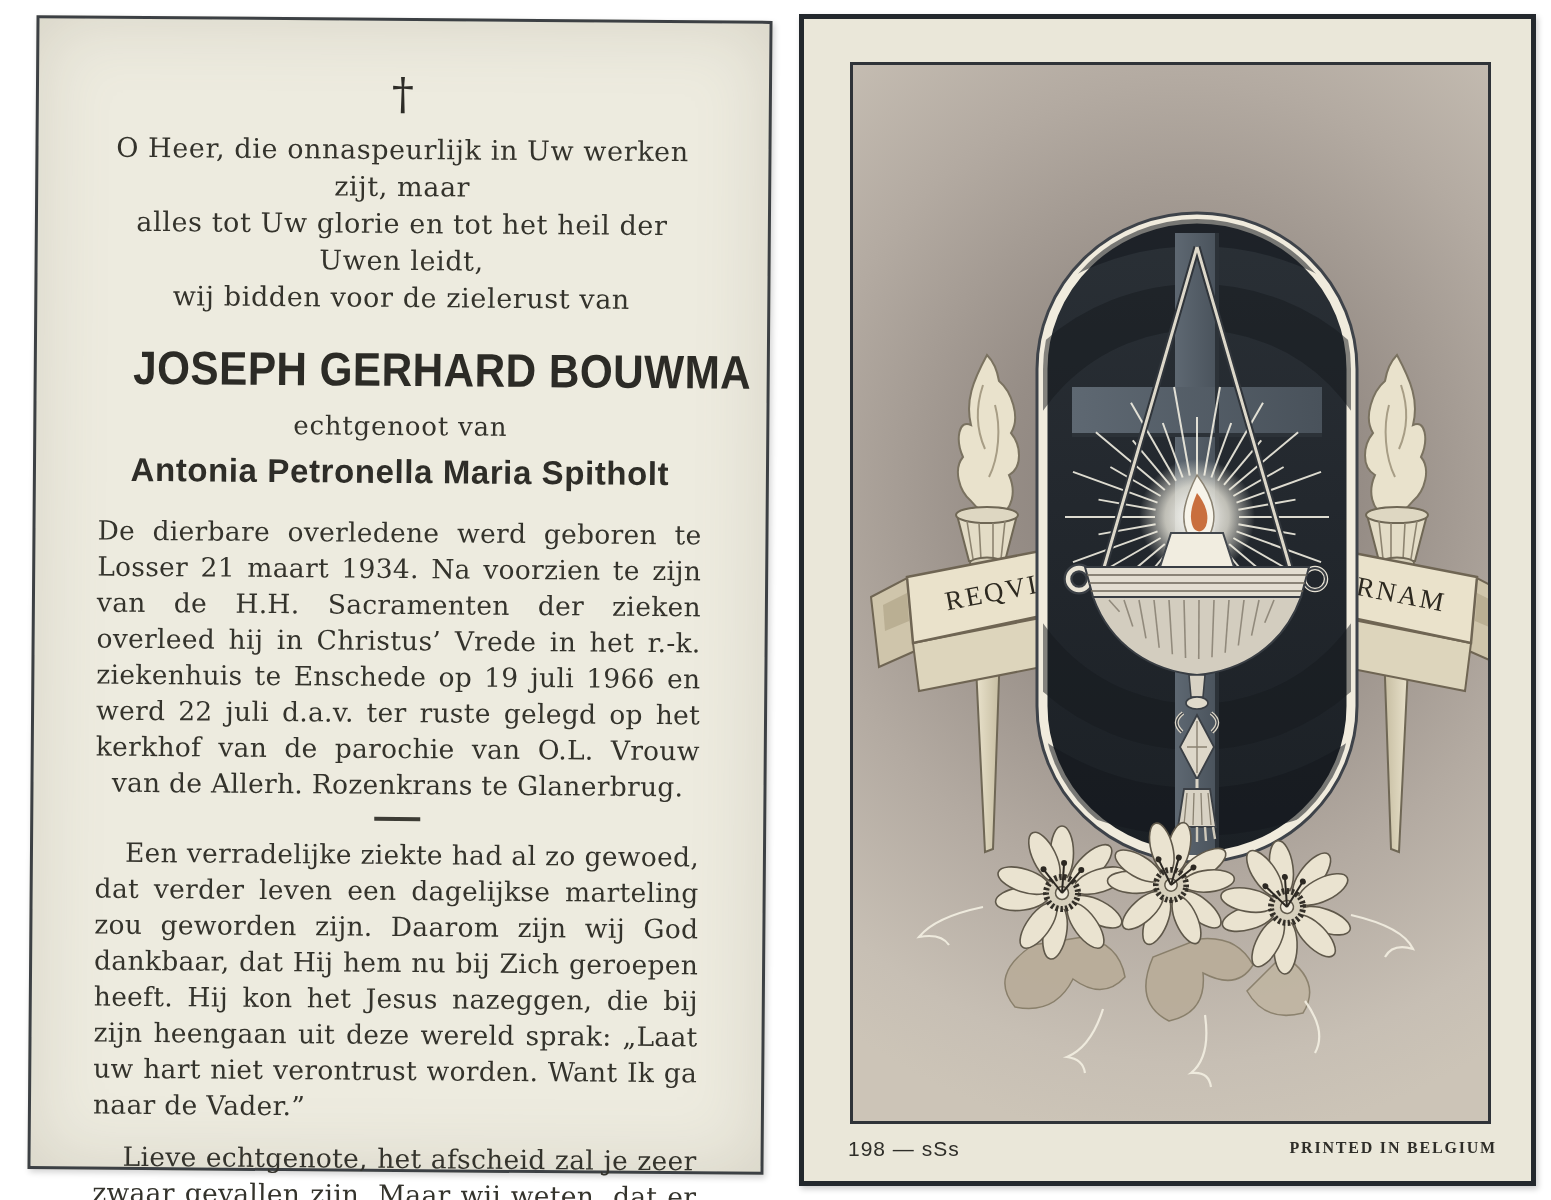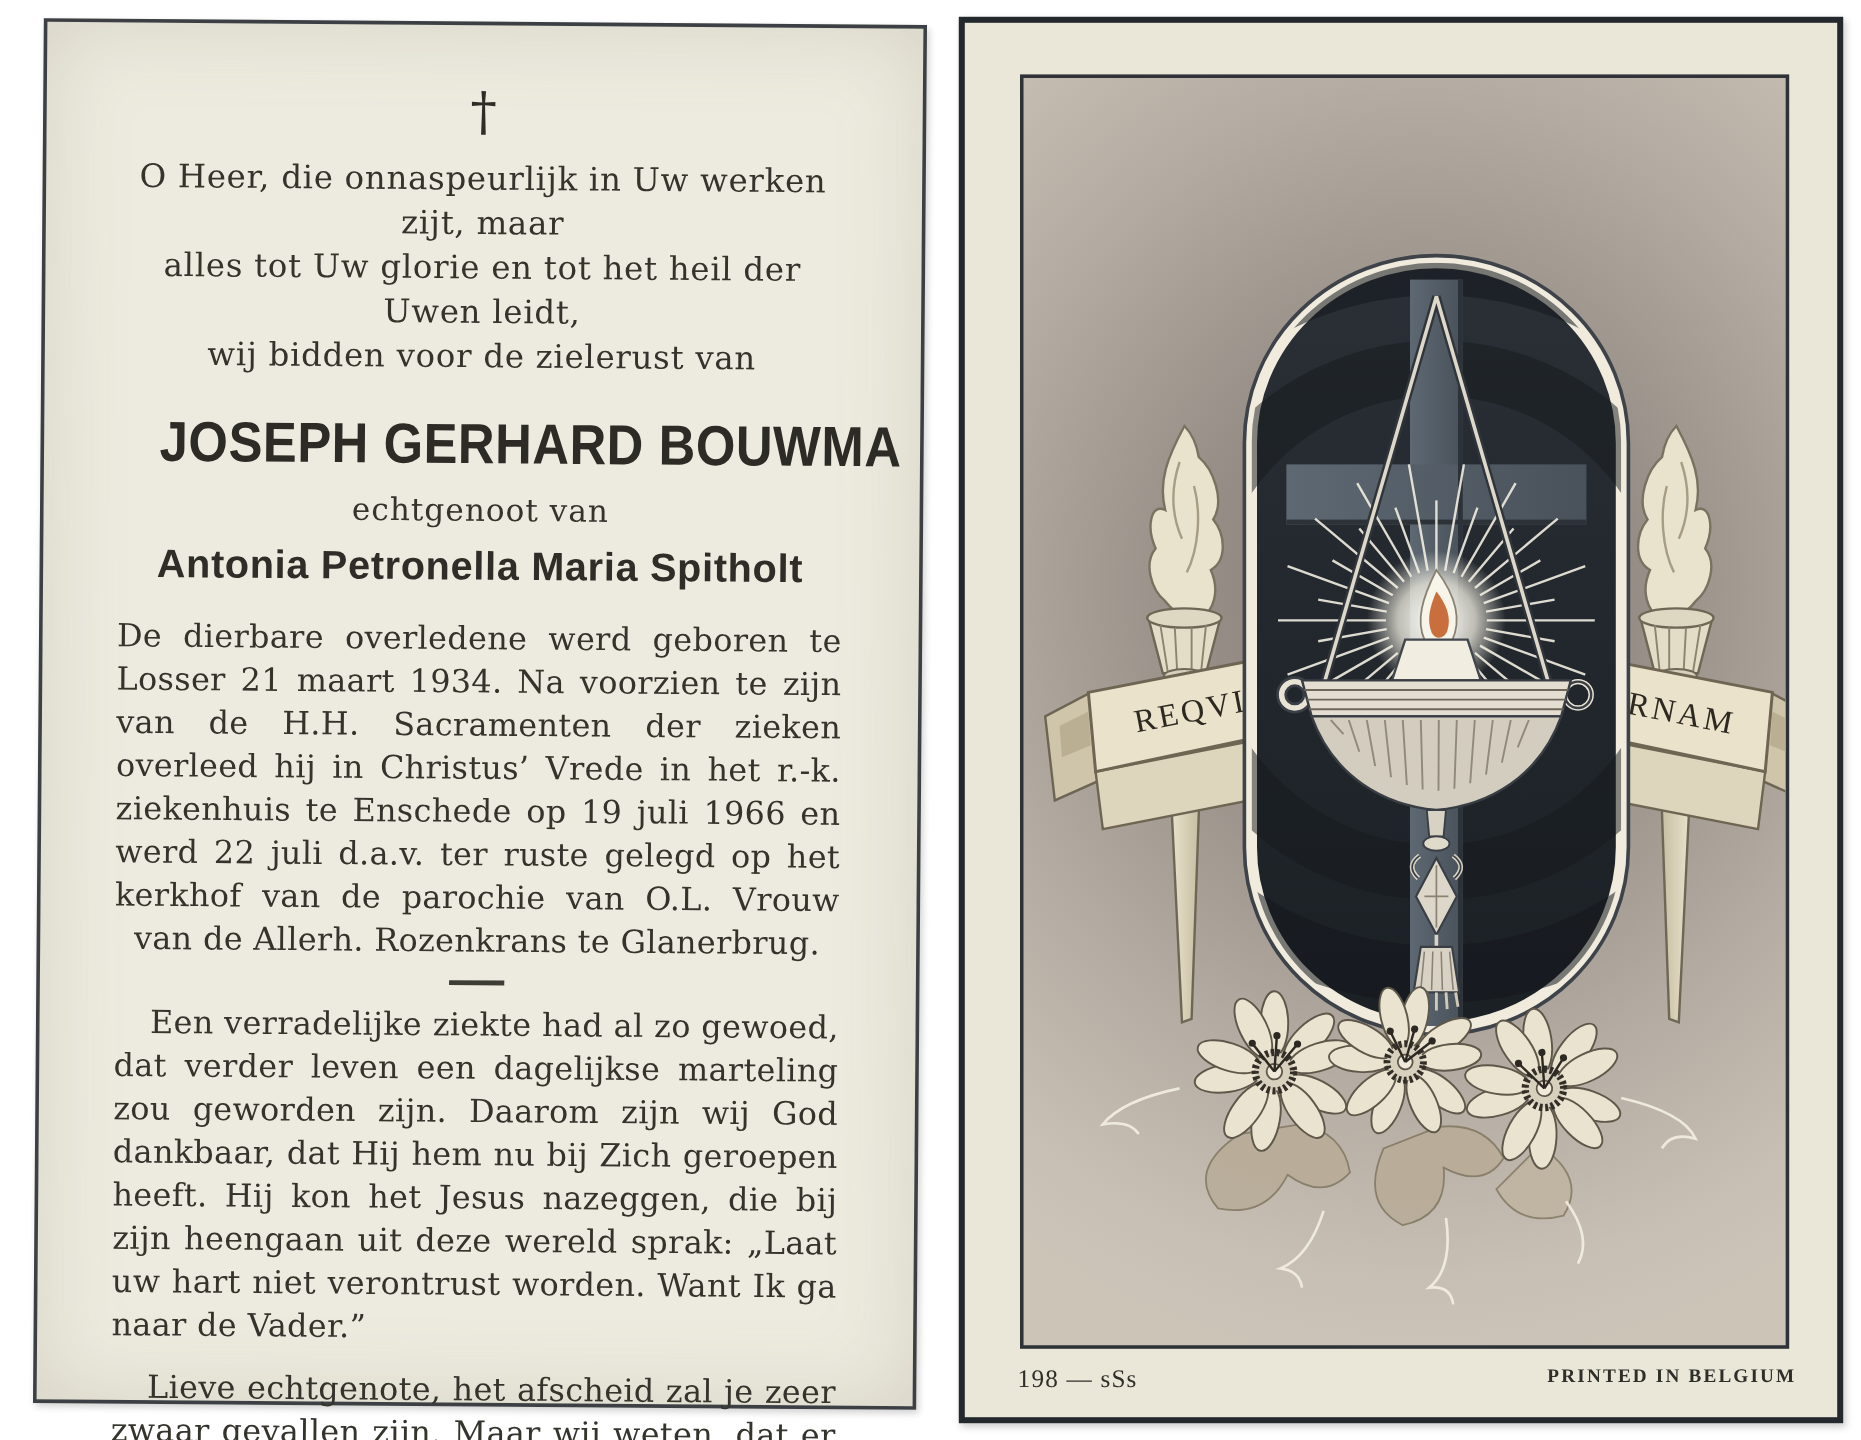--- a/index.html
+++ b/index.html
@@ -52,21 +52,21 @@
   }
   .inner-frame{
     position:absolute;left:46px;top:43px;width:641px;height:1062px;
     border:3px solid #2f3338;box-sizing:border-box;background:
       radial-gradient(95% 62% at 52% 40%, #837b76 0%, #968d86 30%, #b3aaa1 62%, #c7bfb4 88%, #ccc4b7 100%);
     overflow:hidden;
   }
   .inner-frame svg{display:block;width:635px;height:1056px;}
   .card-number{
     position:absolute;left:44px;top:1118px;font-size:21px;color:#2f2e29;
-    font-family:Liberation Serif, serif;letter-spacing:1px;
+    font-family:Liberation Sans, sans-serif;letter-spacing:1px;
   }
   .printed-in{
     position:absolute;right:34px;top:1120px;font-size:16px;color:#2f2e29;
     font-family:"Liberation Serif", serif;font-weight:bold;letter-spacing:1.8px;margin-left:12px;
   }
   .banner-text{
     font-family:"Liberation Serif", serif;font-size:27px;letter-spacing:2.5px;
     fill:#2d2920;
   }
 </style>

